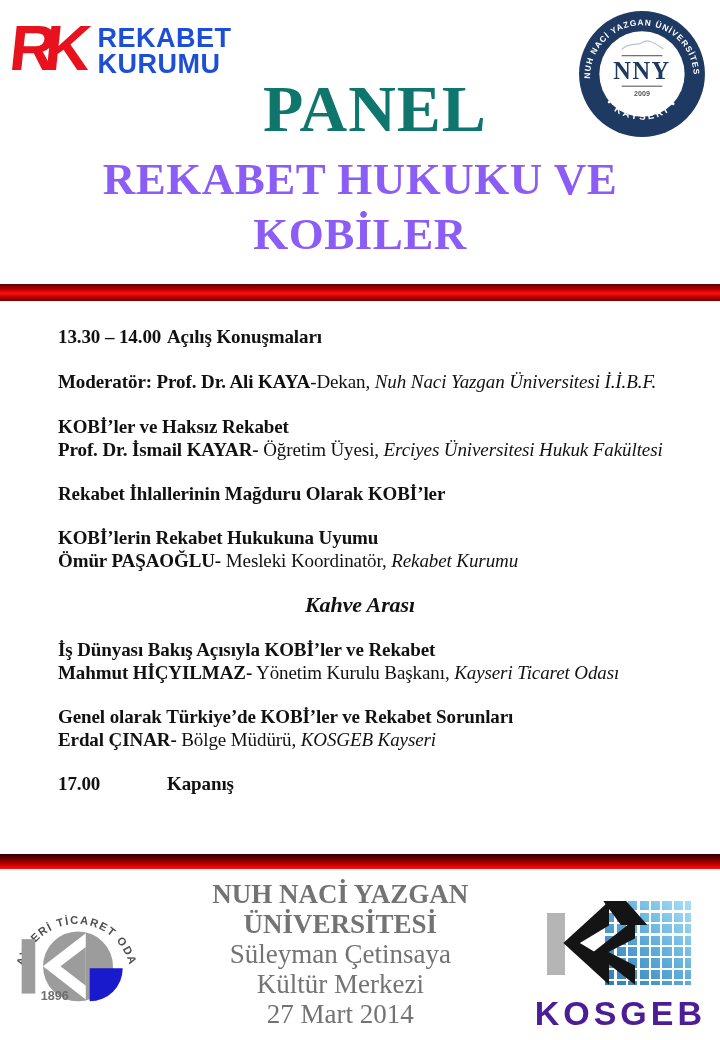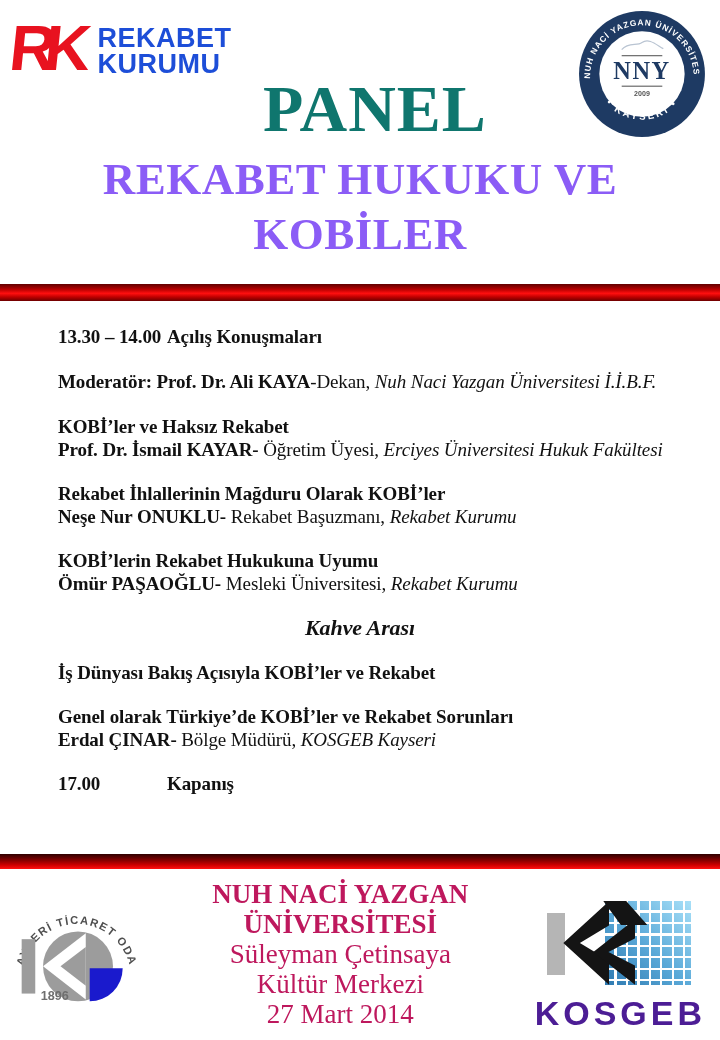--- a/index.html
+++ b/index.html
@@ -41,21 +41,21 @@
   .moderator b,.sline b{font-weight:700;}
   .stitle{font-weight:700;}
   .break{
     text-align:center;font-weight:700;font-style:italic;font-size:22px;
     margin:0 40px 22px 0;
   }
   .session{margin-bottom:21px;}
   
   .footer{display:flex;align-items:flex-start;padding:8px 14px 0 10px;}
   .kto{width:136px;height:136px;flex:0 0 auto;}
-  .venue{flex:1;text-align:center;font-size:27px;line-height:30px;margin-top:2px;color:#be185d;}
+  .venue{flex:1;text-align:center;font-size:27px;line-height:30px;margin-top:2px;color:#737373;}
   .venue .v-bold{font-weight:700;}
   .kosgeb{flex:0 0 158px;margin-top:20px;}
   .kg-icon{position:relative;width:150px;height:92px;margin:0 auto;}
   .kg-gray{position:absolute;left:2px;top:16px;width:18px;height:62px;background:#b5b5b5;}
   .kg-grid{
     position:absolute;left:60px;top:4px;width:86px;height:84px;
     background:
       repeating-linear-gradient(to right,transparent 0 9px,#ffffff 9px 11.5px),
       repeating-linear-gradient(to bottom,transparent 0 9px,#ffffff 9px 11.5px),
       linear-gradient(225deg,#a8e0f8 0%,#5aa9d8 52%,#2e79b0 100%);
@@ -125,32 +125,32 @@
 
     <p class="row moderator"><b>Moderatör: Prof. Dr. Ali KAYA</b><span>-Dekan,  </span><i>Nuh Naci Yazgan Üniversitesi İ.İ.B.F.</i></p>
 
     <div class="row session">
       <div class="stitle">KOBİ’ler ve Haksız Rekabet</div>
       <div class="sline"><b>Prof. Dr. İsmail KAYAR-</b><span> Öğretim Üyesi, </span><i>Erciyes Üniversitesi Hukuk Fakültesi</i></div>
     </div>
 
     <div class="row session">
       <div class="stitle">Rekabet İhlallerinin Mağduru Olarak KOBİ’ler</div>
-      <div class="sline"><b>Neşe Nur ONUKLU-</b><span> Rekabet Başuzmanı, </span><i>Rekabet Kurumu</i></div>
     </div>
 
     <div class="row session">
       <div class="stitle">KOBİ’lerin Rekabet Hukukuna Uyumu</div>
-      <div class="sline"><b>Ömür PAŞAOĞLU-</b><span> Mesleki Üniversitesi, </span><i>Rekabet Kurumu</i></div>
+      <div class="sline"><b>Ömür PAŞAOĞLU-</b><span> Mesleki Koordinatör, </span><i>Rekabet Kurumu</i></div>
     </div>
 
     <div class="row break">Kahve Arası</div>
 
     <div class="row session">
       <div class="stitle">İş Dünyası Bakış Açısıyla KOBİ’ler ve Rekabet</div>
+      <div class="sline"><b>Mahmut HİÇYILMAZ-</b><span> Yönetim Kurulu Başkanı, </span><i>Kayseri Ticaret Odası</i></div>
     </div>
 
     <div class="row session">
       <div class="stitle">Genel olarak Türkiye’de KOBİ’ler ve Rekabet Sorunları</div>
       <div class="sline"><b>Erdal ÇINAR-</b><span> Bölge Müdürü, </span><i>KOSGEB Kayseri</i></div>
     </div>
 
     <div class="row time-row">
       <span class="time">17.00</span>
       <span>Kapanış</span>

